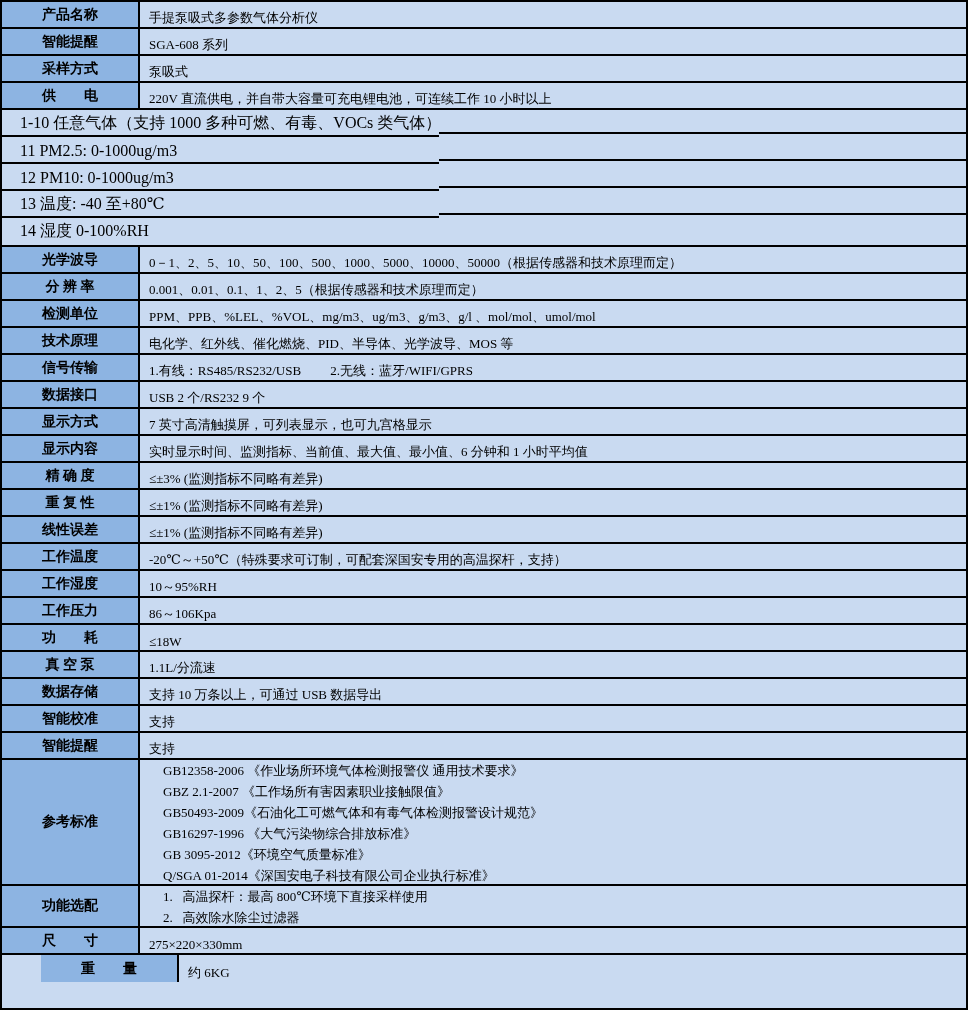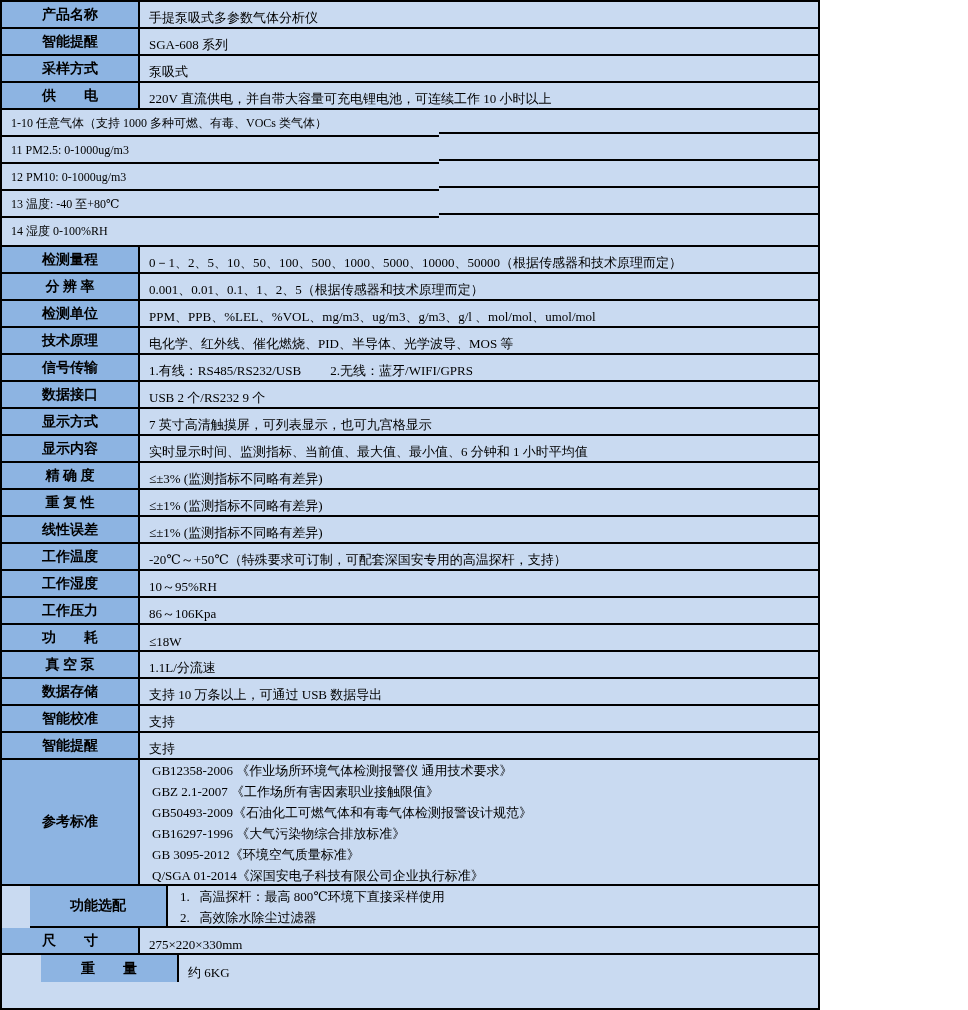--- a/index.html
+++ b/index.html
@@ -1,18 +1,18 @@
 <!DOCTYPE html>
 <html style="--label-bg: #8db4e2; --value-bg: #c9daf1; --border: #000000; --text: #000000;"><head>
 <meta charset="utf-8">
 <style>
   html,body{margin:0;padding:0;background:#ffffff;}
   body{font-family:"Liberation Serif","DejaVu Serif",serif;color:var(--text,#000);}
   #spec-table{
-    width:820px;height:1010px;box-sizing:border-box;
+    width:968px;height:1010px;box-sizing:border-box;
     border:2px solid var(--border,#000);
     overflow:hidden;background:var(--value-bg,#c9daf1);
   }
   .row{display:flex;box-sizing:border-box;height:27px;border-bottom:2px solid var(--border,#000);}
   .row:last-child{border-bottom:none;padding-left:39px;}
   .row.sub{height:137px;}
   .label-cell{
     width:138px;flex:0 0 138px;box-sizing:border-box;
     background:var(--label-bg,#8db4e2);
     border-right:2px solid var(--border,#000);
@@ -20,27 +20,27 @@
     font-weight:bold;font-size:14px;text-align:center;white-space:pre;
   }
   .value-cell{
     flex:1 1 auto;box-sizing:border-box;background:var(--value-bg,#c9daf1);
     display:flex;align-items:flex-end;padding-left:9px;
     font-size:13px;white-space:pre;overflow:hidden;
   }
   .value-cell.sub,.value-cell.lines{flex-direction:column;align-items:stretch;padding:0;justify-content:flex-start;}
   .sub-row{
     position:relative;box-sizing:border-box;height:27px;
-    display:flex;align-items:center;padding-left:9px;font-size:12px;white-space:pre;
+    display:flex;align-items:center;padding-left:18px;font-size:16px;white-space:pre;
   }
   .div-left{position:absolute;left:0;bottom:0;width:437px;height:2px;background:var(--border,#000);}
   .div-right{position:absolute;left:437px;right:0;bottom:3px;height:2px;background:var(--border,#000);}
   .line{
     box-sizing:border-box;height:21px;line-height:21px;
-    display:flex;align-items:center;padding-left:12px;font-size:13px;white-space:pre;
+    display:flex;align-items:center;padding-left:23px;font-size:13px;white-space:pre;
   }
 </style>
 </head>
 <body>
 
 <div id="spec-table">
     <div class="row simple">
       <div class="label-cell">产品名称</div>
       <div class="value-cell"><span>手提泵吸式多参数气体分析仪</span></div>
     </div>
@@ -53,21 +53,21 @@
       <div class="value-cell"><span>泵吸式</span></div>
     </div>
     <div class="row simple">
       <div class="label-cell">供　　电</div>
       <div class="value-cell"><span>220V 直流供电，并自带大容量可充电锂电池，可连续工作 10 小时以上</span></div>
     </div>
     <div class="row sub">
       <div class="value-cell sub"><div class="sub-row"><span>1-10 任意气体（支持 1000 多种可燃、有毒、VOCs 类气体）</span><i class="div-left"></i><i class="div-right"></i></div><div class="sub-row"><span>11 PM2.5: 0-1000ug/m3</span><i class="div-left"></i><i class="div-right"></i></div><div class="sub-row"><span>12 PM10: 0-1000ug/m3</span><i class="div-left"></i><i class="div-right"></i></div><div class="sub-row"><span>13 温度: -40 至+80℃</span><i class="div-left"></i><i class="div-right"></i></div><div class="sub-row"><span>14 湿度 0-100%RH</span></div></div>
     </div>
     <div class="row simple">
-      <div class="label-cell">检测量程</div>
+      <div class="label-cell">光学波导</div>
       <div class="value-cell"><span>0－1、2、5、10、50、100、500、1000、5000、10000、50000（根据传感器和技术原理而定）</span></div>
     </div>
     <div class="row simple">
       <div class="label-cell">分 辨 率</div>
       <div class="value-cell"><span>0.001、0.01、0.1、1、2、5（根据传感器和技术原理而定）</span></div>
     </div>
     <div class="row simple">
       <div class="label-cell">检测单位</div>
       <div class="value-cell"><span>PPM、PPB、%LEL、%VOL、mg/m3、ug/m3、g/m3、g/l 、mol/mol、umol/mol</span></div>
     </div>
@@ -132,21 +132,21 @@
       <div class="value-cell"><span>支持</span></div>
     </div>
     <div class="row simple">
       <div class="label-cell">智能提醒</div>
       <div class="value-cell"><span>支持</span></div>
     </div>
     <div class="row lines" style="height: 126px;">
       <div class="label-cell">参考标准</div>
       <div class="value-cell lines"><div class="line">GB12358-2006 《作业场所环境气体检测报警仪 通用技术要求》</div><div class="line">GBZ 2.1-2007 《工作场所有害因素职业接触限值》</div><div class="line">GB50493-2009《石油化工可燃气体和有毒气体检测报警设计规范》</div><div class="line">GB16297-1996 《大气污染物综合排放标准》</div><div class="line">GB 3095-2012《环境空气质量标准》</div><div class="line">Q/SGA 01-2014《深国安电子科技有限公司企业执行标准》</div></div>
     </div>
-    <div class="row lines" style="height: 42px; margin-left: 28px;">
+    <div class="row lines" style="height: 42px;">
       <div class="label-cell">功能选配</div>
       <div class="value-cell lines"><div class="line">1.   高温探杆：最高 800℃环境下直接采样使用</div><div class="line">2.   高效除水除尘过滤器</div></div>
     </div>
     <div class="row simple">
       <div class="label-cell">尺　　寸</div>
       <div class="value-cell"><span>275×220×330mm</span></div>
     </div>
     <div class="row simple">
       <div class="label-cell">重　　量</div>
       <div class="value-cell"><span>约 6KG</span></div>

